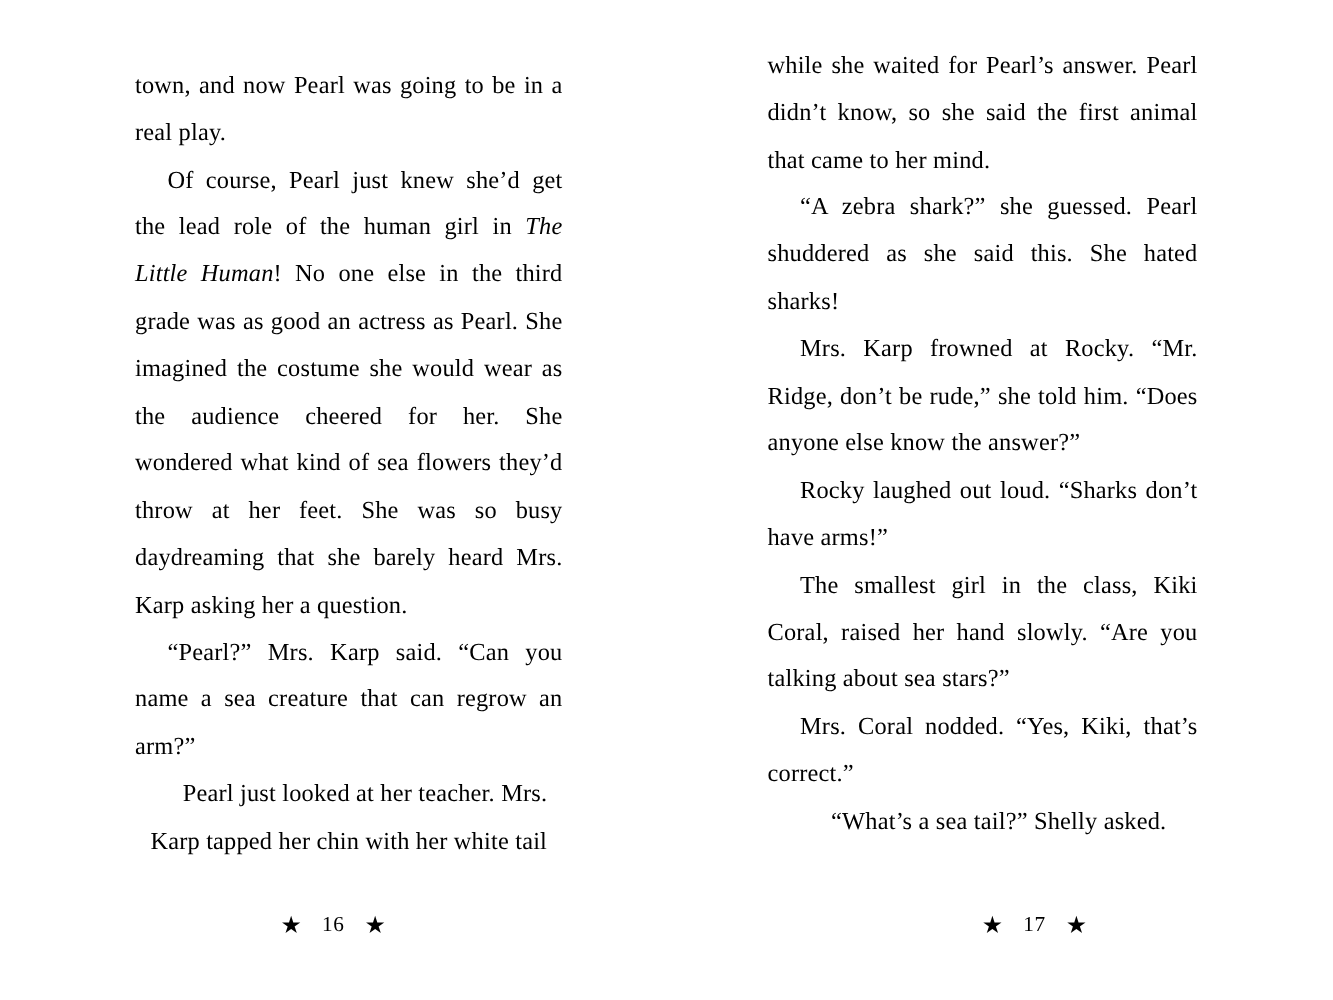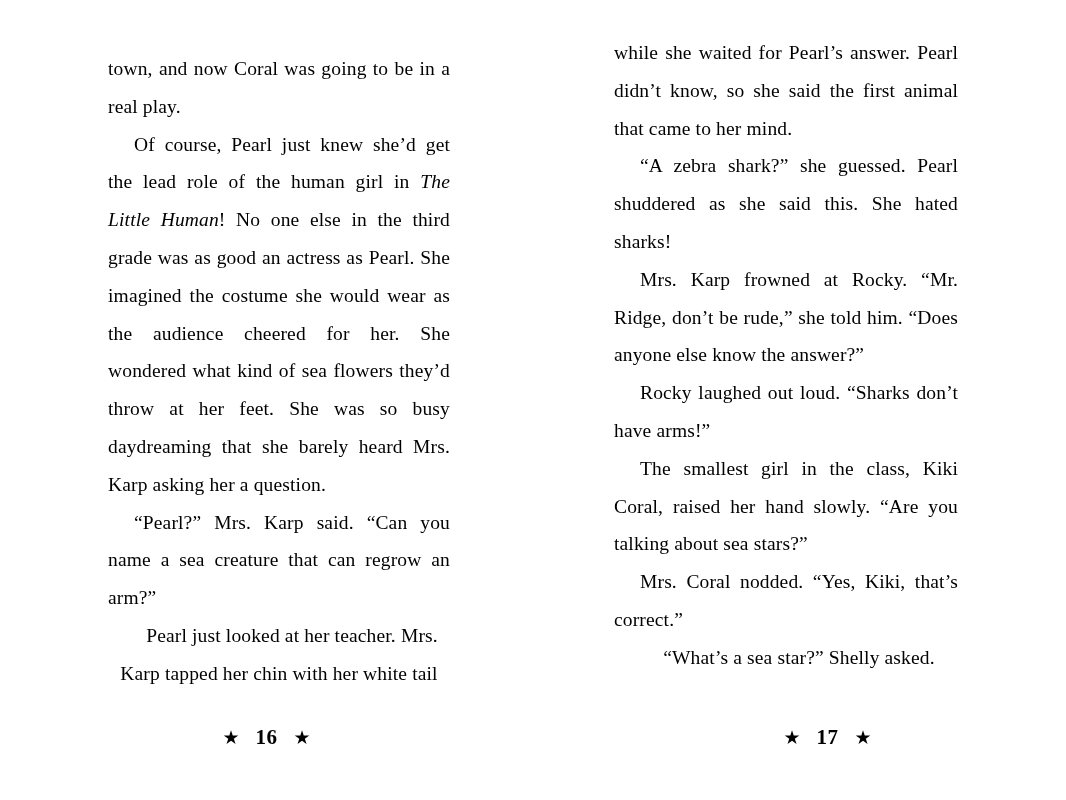--- a/index.html
+++ b/index.html
@@ -70,53 +70,53 @@
   }
   .page-right .folio {
     padding-left: 28px;
   }
   .folio .star {
     font-size: 19px;
     line-height: 1;
     color: #000;
   }
   .folio .num {
-    font-size: 21px;
-    font-weight: bold;
+    font-size: 17px;
+    font-weight: normal;
     letter-spacing: 0.5px;
   }
 </style>
 </head>
 <body>
 
 <div class="spread">
 
   <div class="page page-left">
     <div class="text-block">
-        <p>town, and now Coral was going to be in a real play.</p>
+        <p>town, and now Pearl was going to be in a real play.</p>
         <p class="indent">Of course, Pearl just knew she’d get the lead role of the human girl in <em>The Little Human</em>! No one else in the third grade was as good an actress as Pearl. She imagined the costume she would wear as the audience cheered for her. She wondered what kind of sea flowers they’d throw at her feet. She was so busy daydreaming that she barely heard Mrs. Karp asking her a question.</p>
         <p class="indent">“Pearl?” Mrs. Karp said. “Can you name a sea creature that can regrow an arm?”</p>
         <p class="indent last-line-left">Pearl just looked at her teacher. Mrs. Karp tapped her chin with her white tail</p>
       </div>
     <div class="folio">
       <span class="star">★</span>
       <span class="num">16</span>
       <span class="star">★</span>
     </div>
   </div>
 
   <div class="page page-right">
     <div class="text-block">
         <p>while she waited for Pearl’s answer. Pearl didn’t know, so she said the first animal that came to her mind.</p>
         <p class="indent">“A zebra shark?” she guessed. Pearl shuddered as she said this. She hated sharks!</p>
         <p class="indent">Mrs. Karp frowned at Rocky. “Mr. Ridge, don’t be rude,” she told him. “Does anyone else know the answer?”</p>
         <p class="indent">Rocky laughed out loud. “Sharks don’t have arms!”</p>
         <p class="indent">The smallest girl in the class, Kiki Coral, raised her hand slowly. “Are you talking about sea stars?”</p>
         <p class="indent">Mrs. Coral nodded. “Yes, Kiki, that’s correct.”</p>
-        <p class="indent last-line-left">“What’s a sea star?” Shelly asked.</p>
+        <p class="indent last-line-left">“What’s a sea tail?” Shelly asked.</p>
       </div>
     <div class="folio">
       <span class="star">★</span>
       <span class="num">17</span>
       <span class="star">★</span>
     </div>
   </div>
 
 </div>
 

